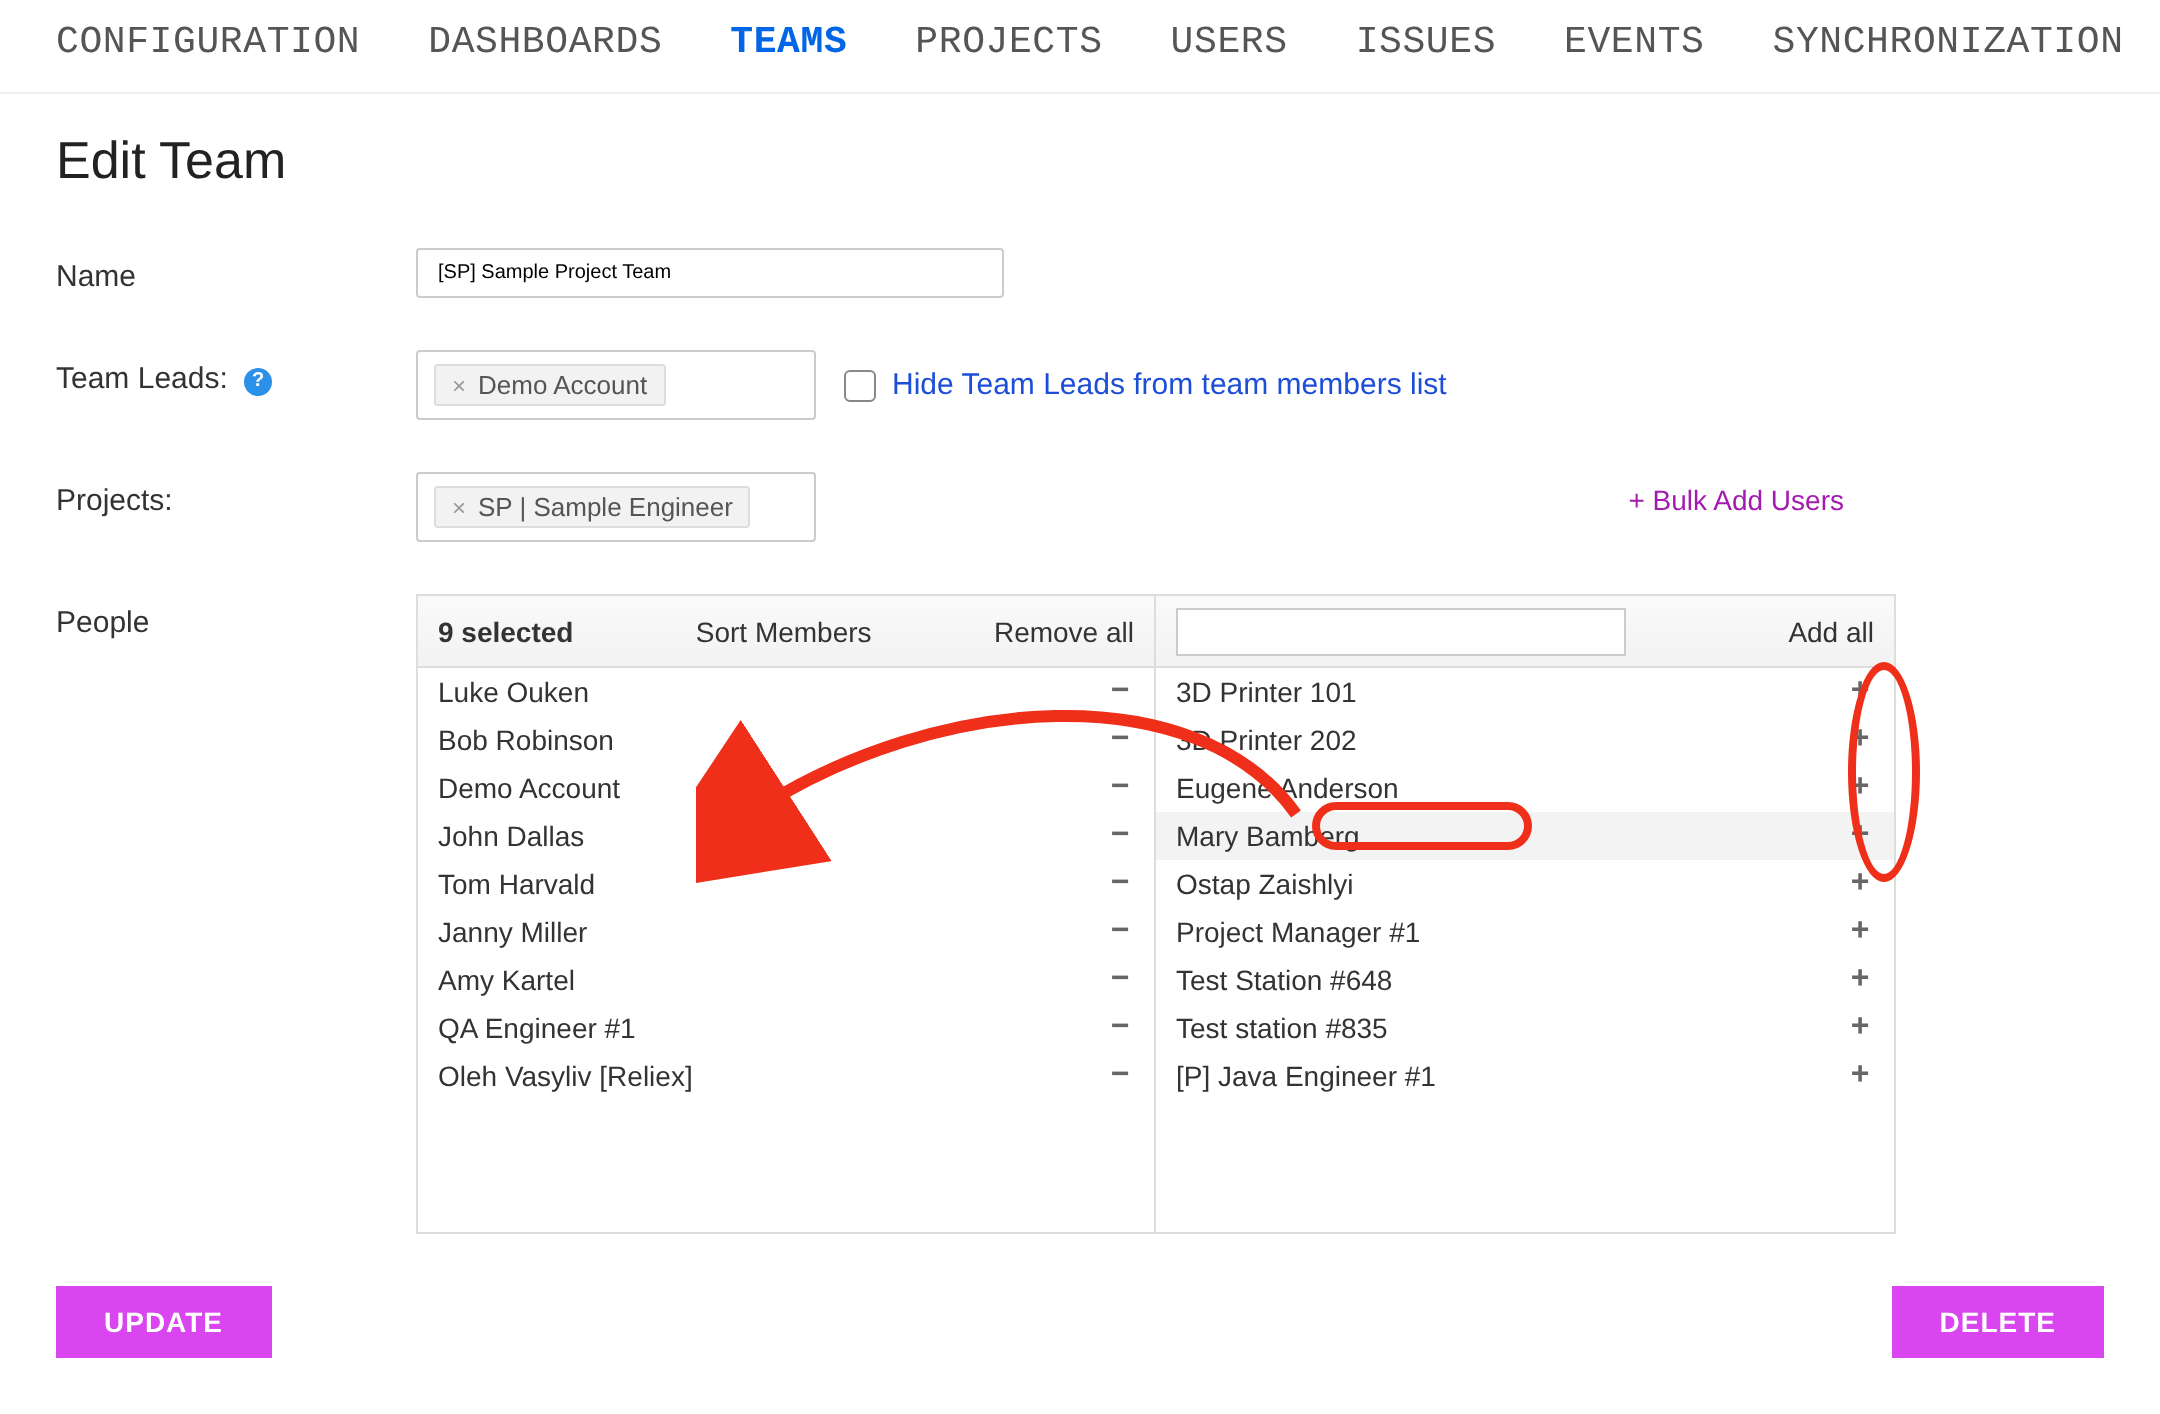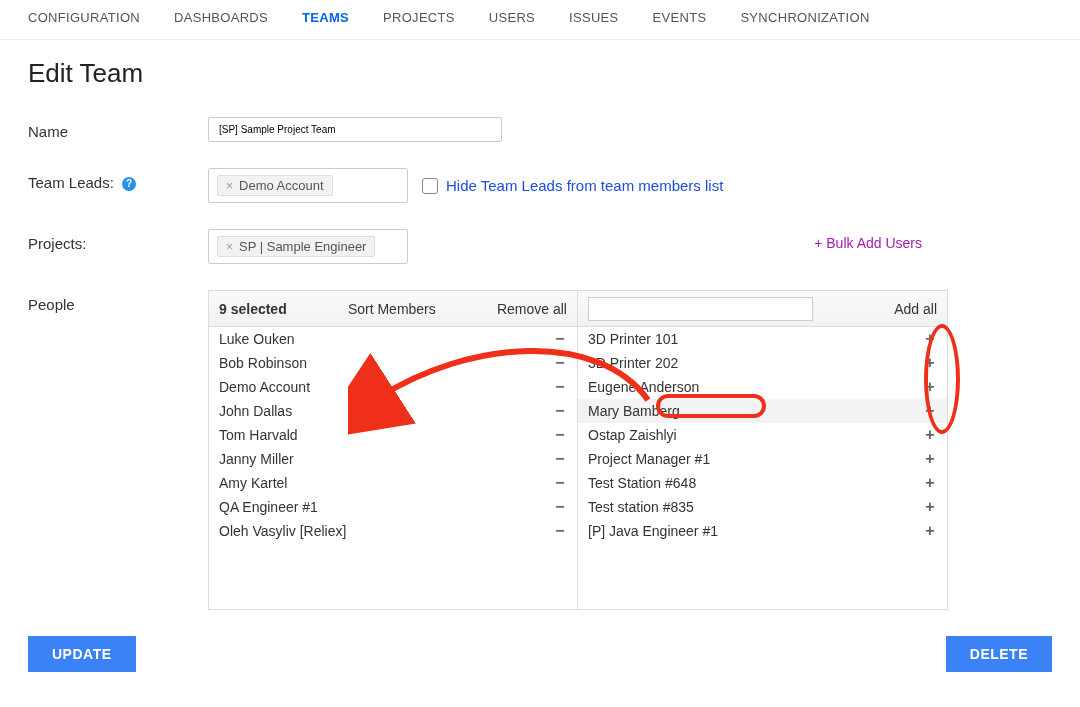--- a/index.html
+++ b/index.html
@@ -8,23 +8,24 @@
     font-size: 14px;
     color: #333;
     background: #fff;
     width: 1080px;
   }
   .topnav {
     display: flex;
     gap: 34px;
     padding: 10px 28px 14px 28px;
     border-bottom: 1px solid #eee;
-    font-size: 13px;
+    font-size: 19px;
     color: #555;
     letter-spacing: 0.3px;
+    font-family: Liberation Mono, monospace;
   }
   .topnav .nav-item { cursor: pointer; }
   .topnav .nav-item.active { color: #0066e6; font-weight: 600; }
   .page {
     padding: 18px 28px 30px 28px;
   }
   h1.page-title {
     font-size: 26px;
     font-weight: 500;
     margin-bottom: 28px;
@@ -176,21 +177,21 @@
     width: 14px;
     text-align: center;
   }
   .footer-btns {
     display: flex;
     justify-content: space-between;
     margin-top: 22px;
   }
   .footer-left { display: flex; gap: 18px; }
   .btn {
-    background: #3b82f6;
+    background: #d946ef;
     color: #fff;
     border: none;
     font-size: 14px;
     font-weight: 600;
     letter-spacing: 0.5px;
     padding: 10px 24px;
     cursor: pointer;
     min-width: 106px;
   }
   

